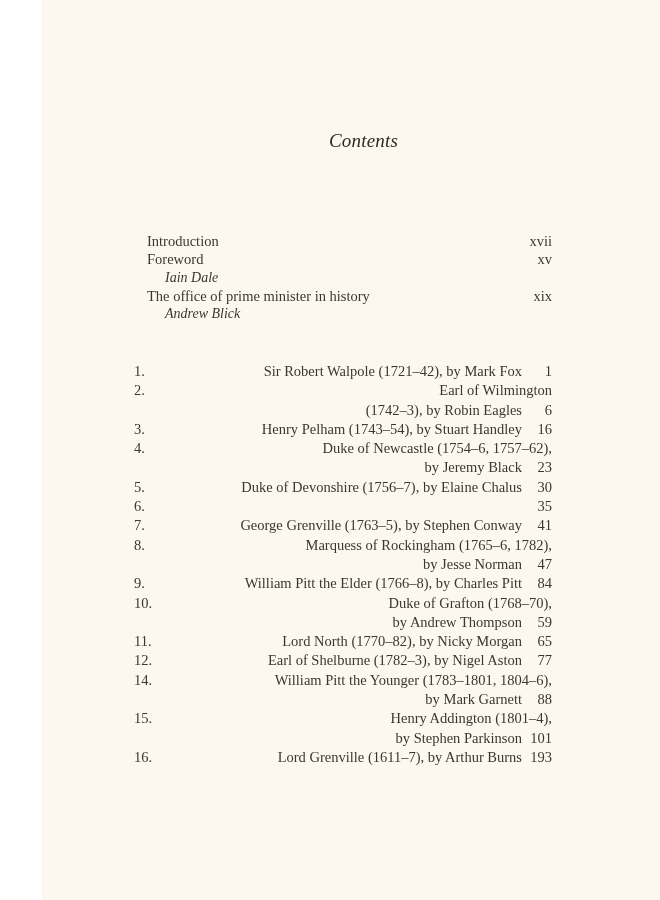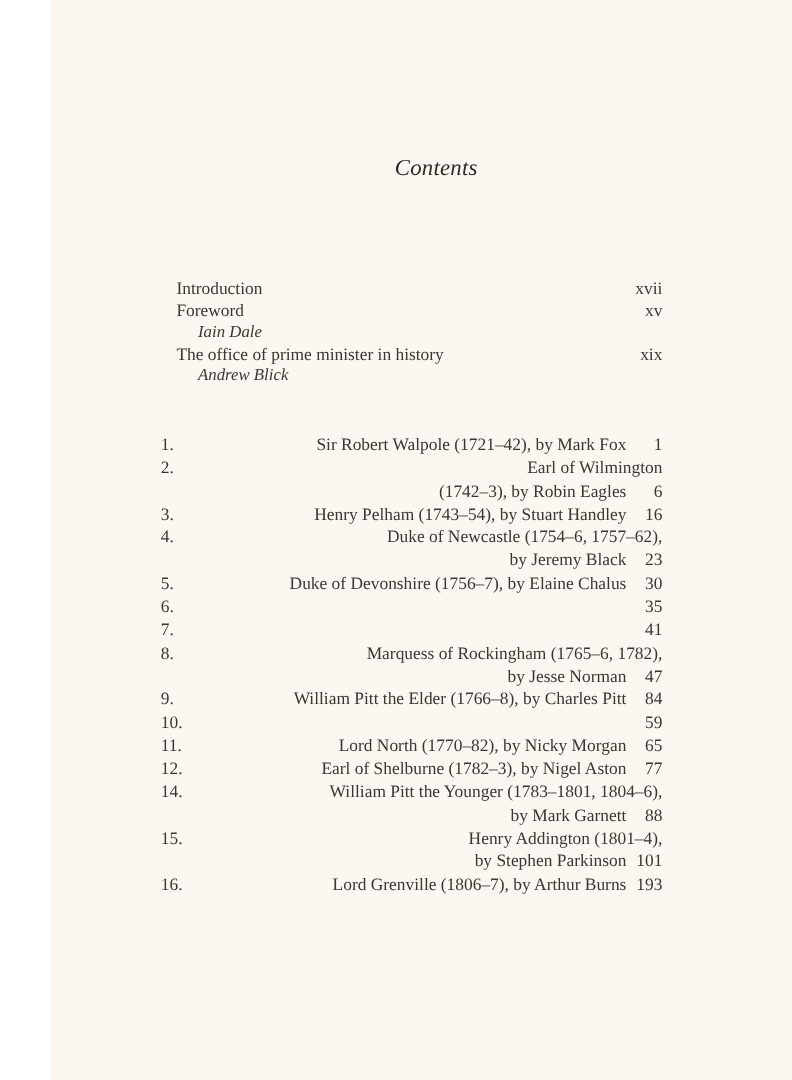--- a/index.html
+++ b/index.html
@@ -109,20 +109,21 @@
         <div class="body">
           <div class="line">
             <span class="pg">35</span>
           </div>
         </div>
       </div>
       <div class="entry">
         <span class="num">7.</span>
         <div class="body">
           <div class="line">
+            <span>George Grenville (1763–5), by Stephen Conway</span>
             <span class="pg">41</span>
           </div>
         </div>
       </div>
       <div class="entry">
         <span class="num">8.</span>
         <div class="body">
           <div class="line">
             <span>Marquess of Rockingham (1765–6, 1782),</span>
           </div>
@@ -138,20 +139,24 @@
           <div class="line">
             <span>William Pitt the Elder (1766–8), by Charles Pitt</span>
             <span class="pg">84</span>
           </div>
         </div>
       </div>
       <div class="entry">
         <span class="num">10.</span>
         <div class="body">
           <div class="line">
+            <span>Duke of Grafton (1768–70),</span>
+          </div>
+          <div class="line">
+            <span>by Andrew Thompson</span>
             <span class="pg">59</span>
           </div>
         </div>
       </div>
       <div class="entry">
         <span class="num">11.</span>
         <div class="body">
           <div class="line">
             <span>Lord North (1770–82), by Nicky Morgan</span>
             <span class="pg">65</span>
@@ -188,19 +193,19 @@
           <div class="line">
             <span>by Stephen Parkinson</span>
             <span class="pg">101</span>
           </div>
         </div>
       </div>
       <div class="entry">
         <span class="num">16.</span>
         <div class="body">
           <div class="line">
-            <span>Lord Grenville (1806–7), by Arthur Burns</span>
+            <span>Lord Grenville (1611–7), by Arthur Burns</span>
             <span class="pg">193</span>
           </div>
         </div>
       </div>
     </div>
 </div>
 
 </body></html>

